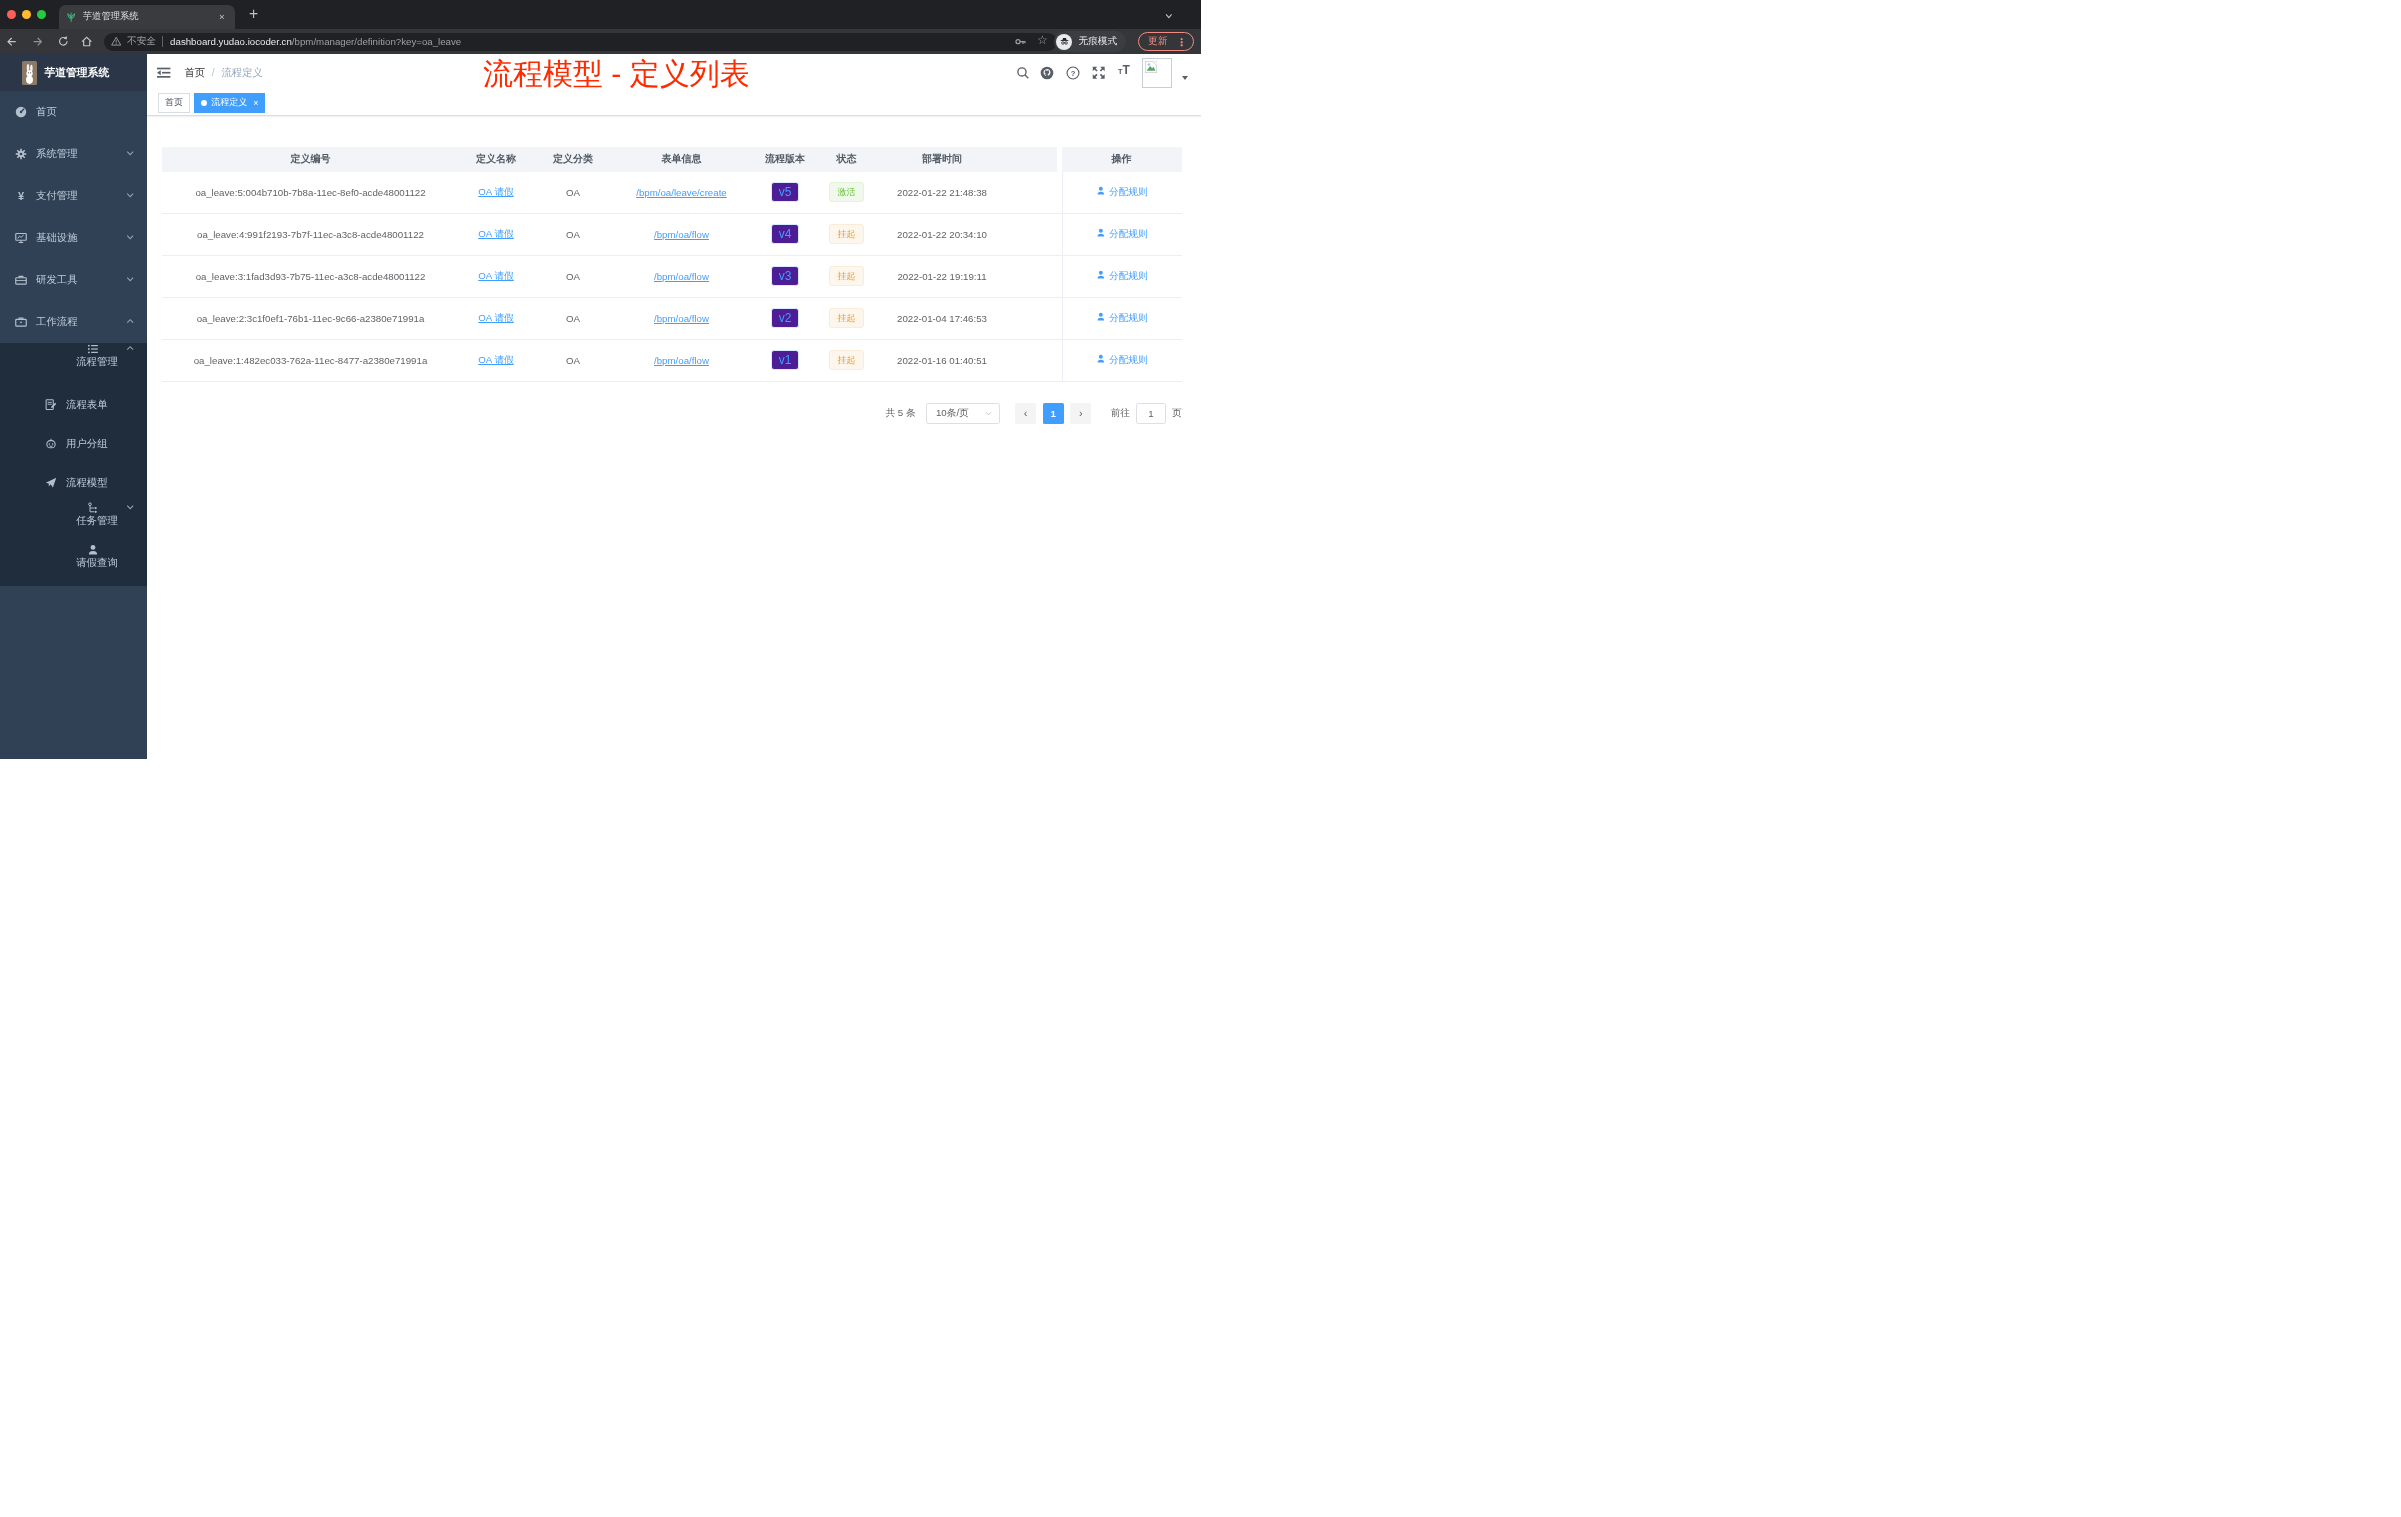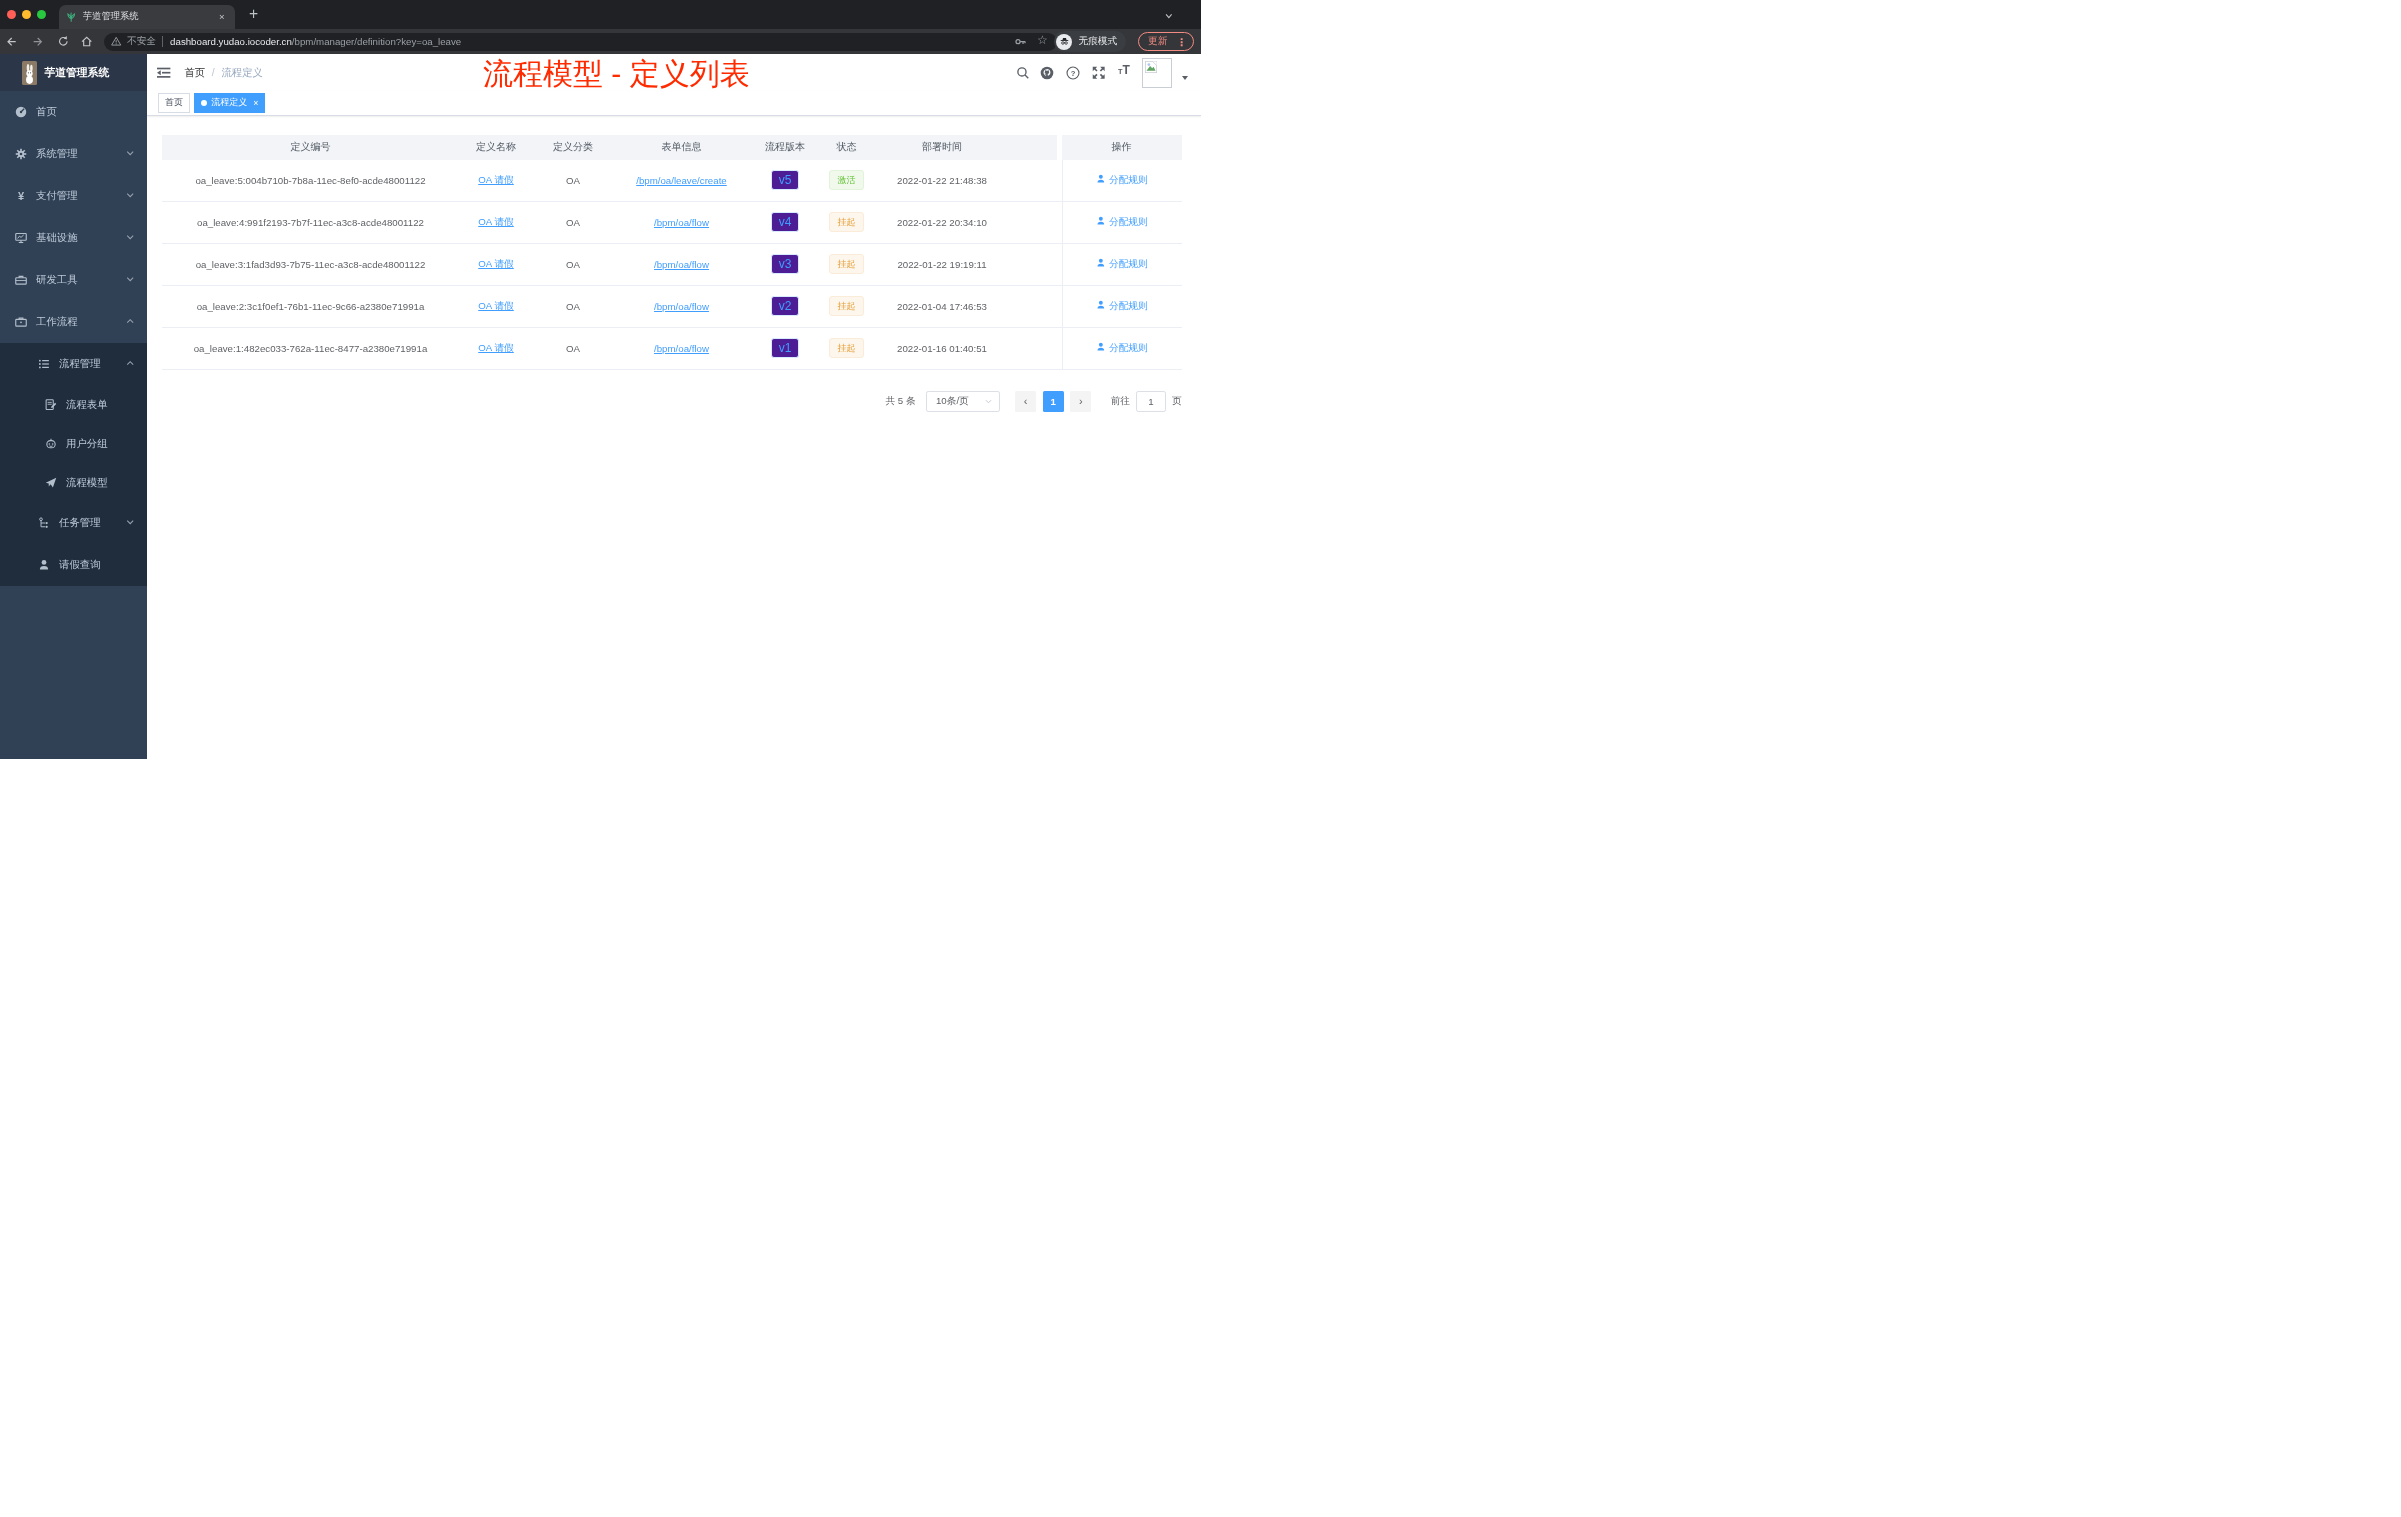--- a/index.html
+++ b/index.html
@@ -36,21 +36,21 @@
 
   
   .app { position:absolute; left:0; top:54px; width:1201px; height:705px; display:flex; }
   .sidebar { width:147px; background:#304156; flex-shrink:0; }
   .logo { height:37px; background:#2b3648; display:flex; align-items:center; padding-left:22px; }
   .logo .name { color:#fff; font-size:10.8px; font-weight:700; margin-left:7.4px; white-space:nowrap; }
   .mi { display:flex; align-items:center; color:#bfcbd9; font-size:10.4px; position:relative; cursor:pointer; white-space:nowrap; }
   .mi .lbl { margin-left:9px; }
   .mi .chev { position:absolute; right:12px; }
   .l1 { height:42px; padding-left:15px; }
-  .l2 { height:42px; padding-left:38px; }
+  .l2 { height:42px; padding-left:38px;flex-direction:column; }
   .l3 { height:39px; padding-left:45px; }
   .subblock { background:#1f2d3d; }
   .mi svg.mic { flex-shrink:0; }
 
   .main { flex:1; background:#fff; display:flex; flex-direction:column; position:relative; }
   .app-header { height:37px; display:flex; align-items:center; position:relative; }
   .hamb { margin-left:10.4px; width:15px; display:flex; }
   .bc { margin-left:12px; font-size:10.4px; display:flex; align-items:center; }
   .bc .b1 { color:#303133; } .bc .bsep { color:#c0c4cc; margin:0 6.7px; } .bc .b2 { color:#97a8be; }
   .hicon { position:absolute; top:12px; }
@@ -65,21 +65,21 @@
   .tag { height:19.3px; border:0.7px solid #d8dce5; background:#fff; padding:0 6px; font-size:9px; color:#495060;
          display:flex; align-items:center; }
   .tag.active { background:#409eff; border-color:#409eff; color:#fff; }
   .tag .dot { width:6px; height:6px; border-radius:50%; background:#fff; margin-right:4.5px; }
   .tag .tclose { margin-left:6px; font-size:9px; }
 
   .content { flex:1; position:relative; }
   .table { margin:18.6px 0 0 15px; width:1020px; font-size:9.7px; }
   .trow { display:grid; grid-template-columns:297px 74px 80px 137px 70px 53px 138px 46px 4.5px 120px; align-items:center; }
   .thead > div { background:#f2f4f7; height:25px; display:flex; align-items:center; justify-content:center;
-                 color:#525b66; font-weight:400; font-size:10px; }
+                 color:#525b66; font-weight:700; font-size:10px;margin-top:12px; }
   .thead > div.gapcell { background:#fff; }
   .tdata { height:42px; border-bottom:0.7px solid #ebeef5; color:#606266; text-align:center; }
   .tdata > div { display:flex; align-items:center; justify-content:center; height:100%; }
   .tdata .acell { border-left:0.7px solid #ebeef5; }
   .link { color:#409eff; cursor:pointer;text-decoration:underline; }
   .badge-v { padding:2.2px 6.7px; background:#4c1d95; border:0.7px solid #d9ecff; border-radius:3px; color:#409eff; font-size:12px; }
   .badge-s { padding:2.2px 7.4px; border-radius:3px; font-size:9px; border:0.7px solid; }
   .s-ok { background:#f0f9eb; border-color:#e1f3d8; color:#67c23a; }
   .s-warn { background:#fdf6ec; border-color:#faecd8; color:#e6a23c; }
   .actlink { color:#409eff; display:flex; align-items:flex-start; gap:3px; cursor:pointer; }

